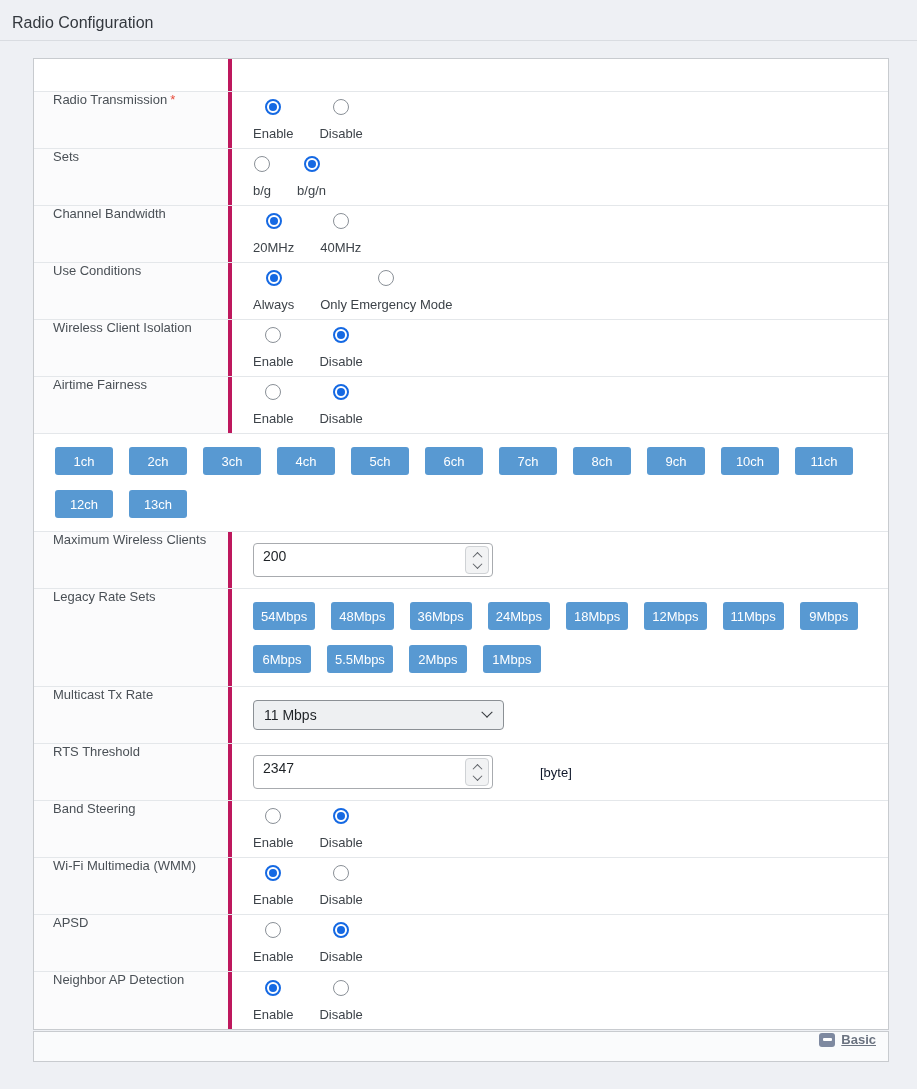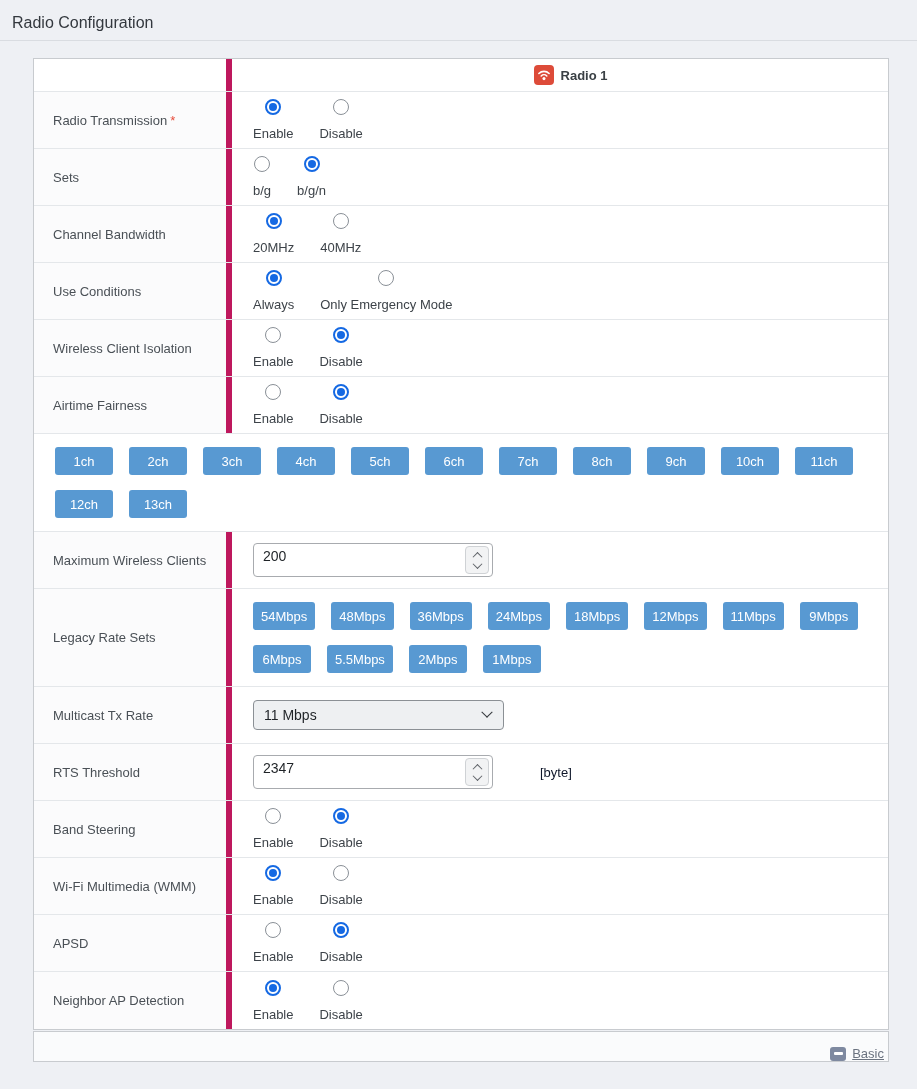--- a/index.html
+++ b/index.html
@@ -16,22 +16,22 @@
     padding: 14px 0 0 12px; height: 27px;
   }
   .title-divider { border-bottom: 1px solid #d9dce1; margin-top: 13px; }
 
   .panel { margin: 17px 28px 0 33px; }
 
   .config-table { background:#fff; border:1px solid #c8cbcf; }
   .row { display:flex; border-bottom:1px solid #e4e7ea; min-height:57px; }
   .row:last-child { border-bottom:none; }
   .cell-label {
-    width:198px; flex:0 0 198px; border-right:6px solid #be185d;
-    display:flex; align-items:center; padding-left:19px;
+    width:198px; flex:0 0 198px; border-right:4px solid #be185d;
+    display:flex; align-items:flex-start; padding-left:19px;
     background:#fbfbfc; font-size:13px; color:#4a5056;
   }
   .cell-value { flex:1; display:flex; align-items:center; padding-left:21px; background:#fff; }
 
   .header-row { min-height:33px; }
   .header-row .cell-label { background:#fff; }
   .header-row .cell-value { justify-content:center; gap:7px; }
   .wifi-badge {
     width:20px; height:20px; border-radius:4px; background:#dd4b39;
     display:inline-flex; align-items:center; justify-content:center;
@@ -80,51 +80,41 @@
     display:flex; align-items:center; padding:0 12px 0 10px; cursor:pointer;
     font-size:14px; color:#1f2327; justify-content:space-between;
   }
   .sel-chev { width:8px; height:8px; border-left:1.8px solid #34383c; border-top:1.8px solid #34383c;
     transform:rotate(225deg) translate(2px,2px); }
 
   .suffix { font-size:13px; color:#0f172a; margin-left:9px;padding-left:38px; }
 
   .panel-footer {
     background:#fafbfc; border:1px solid #c8cbcf; margin-top:1px;
-    height:31px; display:flex; align-items:flex-end; justify-content:flex-end; padding-right:4px;
+    height:31px; display:flex; align-items:flex-start; justify-content:flex-end; padding-right:12px;font-weight:bold;
   }
   .basic-link { display:inline-flex; align-items:center; gap:6px; cursor:pointer; text-decoration:none; }
   .minus-icon {
     width:16px; height:14px; background:#7e89a0; border-radius:3px;
     display:inline-flex; align-items:center; justify-content:center;
   }
   .minus-bar { width:9px; height:3px; background:#fff; border-radius:1px; }
   .basic-text { font-size:13px; color:#6b7380; text-decoration:underline; }
 </style>
 </head>
 <body>
 
 <div class="page">
   <div class="page-title">Radio Configuration</div>
   <div class="title-divider"></div>
 
   <div class="panel">
     <div class="config-table">
       <div class="row header-row">
         <div class="cell-label"></div>
-        <div class="cell-value">
-          <span class="wifi-badge">
-            <svg width="14" height="12" viewBox="0 0 24 20" aria-hidden="true">
-              <circle cx="12" cy="16.2" r="2.6" fill="#fff"></circle>
-              <path d="M7.2 11.6 a6.8 6.8 0 0 1 9.6 0" stroke="#fff" stroke-width="2.7" fill="none" stroke-linecap="round"></path>
-              <path d="M3.2 7.4 a12.4 12.4 0 0 1 17.6 0" stroke="#fff" stroke-width="2.7" fill="none" stroke-linecap="round"></path>
-            </svg>
-          </span>
-          <span class="header-title">Radio 1</span>
-        </div>
       </div>
       <div>
           <div class="row">
             <div class="cell-label">
               <span>Radio Transmission</span>
               <span class="required">*</span>
             </div>
             <div class="cell-value">
               <label class="radio-option">
                 <span class="radio selected"></span>

